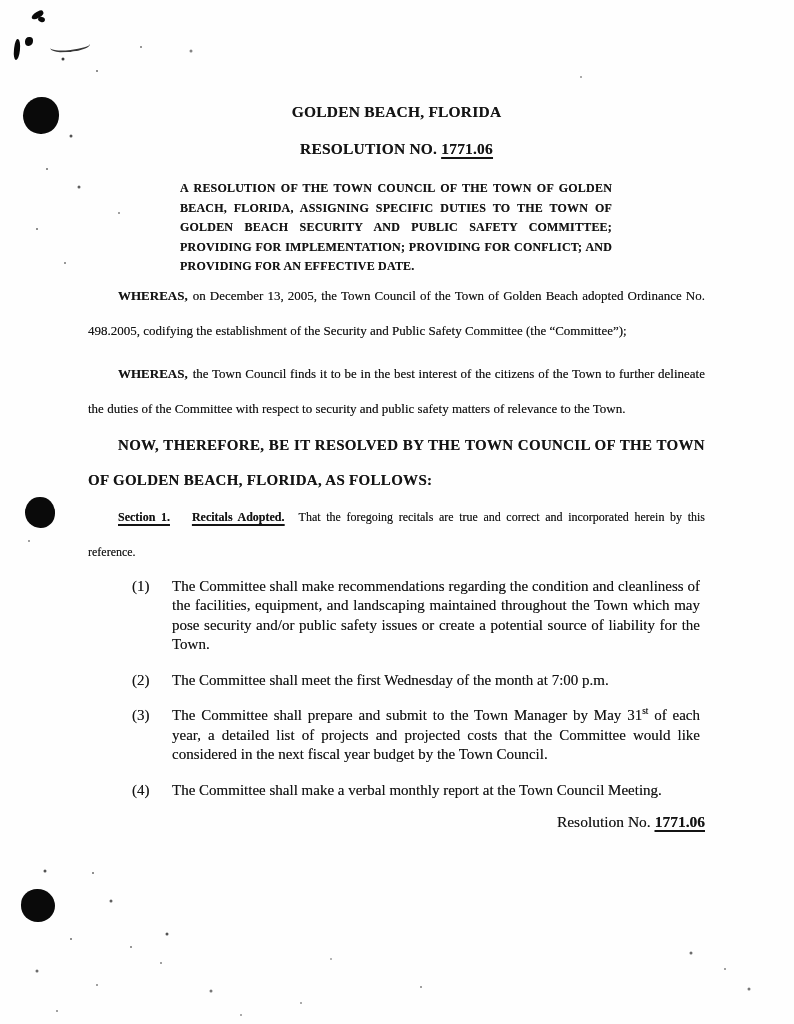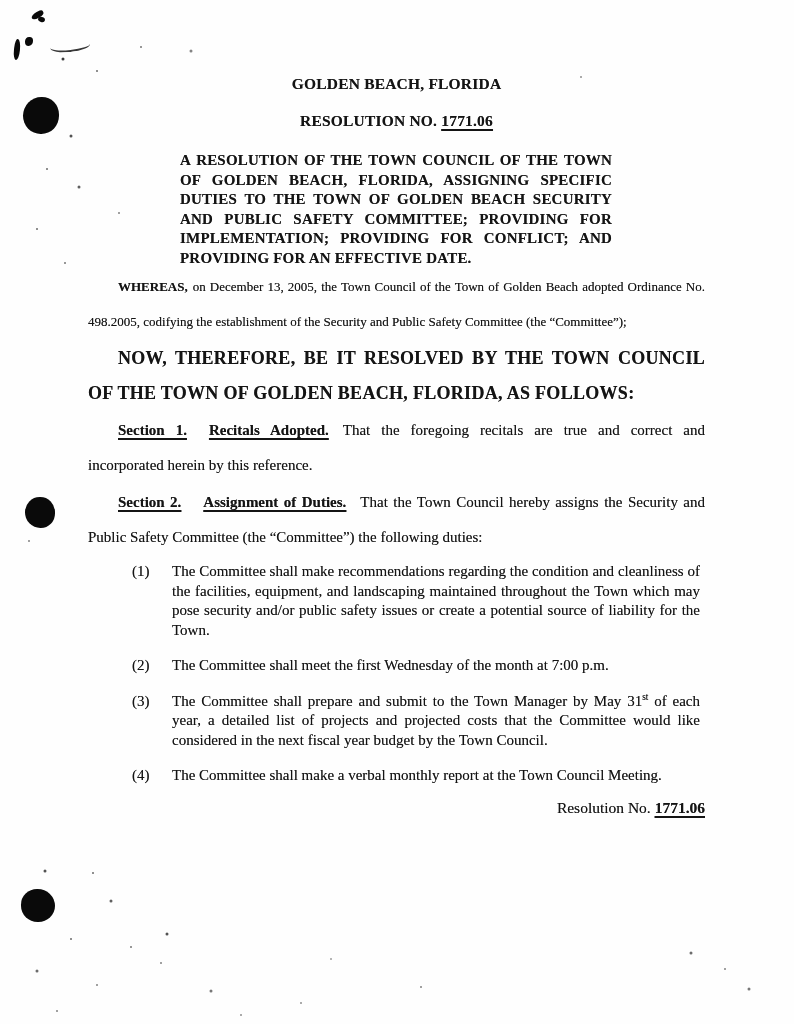--- a/index.html
+++ b/index.html
@@ -10,21 +10,21 @@
     margin: 0 auto;
     background: #fefefe;
     overflow: hidden;
     font-family: "Liberation Serif", "DejaVu Serif", serif;
     color: #141414;
     text-shadow: 0 0 0.4px rgba(20,20,20,0.55);
   }
   .content {
     position: absolute;
     left: 88px;
-    top: 74px;
+    top: 102px;
     width: 617px;
   }
   .h-city {
     text-align: center;
     font-weight: bold;
     font-size: 15.5px;
     line-height: 20px;
     letter-spacing: 0.2px;
     margin: 0 0 17px 0;
   }
@@ -34,46 +34,46 @@
     font-size: 15.5px;
     line-height: 20px;
     letter-spacing: 0.2px;
     margin: 0 0 20px 0;
   }
   .u { text-decoration: underline; text-decoration-thickness: 1.5px; text-underline-offset: 2.5px; }
   .title-block {
     margin: 0 0 0 92px;
     width: 432px;
     font-weight: bold;
-    font-size: 15px;
+    font-size: 12px;
     line-height: 19.5px;
     text-align: justify;
     letter-spacing: 0.2px;
   }
   .para {
     font-size: 13px;
     line-height: 35px;
     text-align: justify;
     text-indent: 30px;
     margin: 0;
   }
   .para.p1 { margin-top: 1px; }
   .para.p2 { margin-top: 8px; }
   .lead { font-weight: bold; margin-right: 5px; }
   .resolved {
-    font-size: 18px;
+    font-size: 15px;
     font-weight: bold;
     line-height: 35px;
     text-align: justify;
     text-indent: 30px;
     letter-spacing: 0.3px;
     margin: 2px 0 0 0;
   }
   .section-para {
-    font-size: 15px;
+    font-size: 12px;
     line-height: 35px;
     text-align: justify;
     text-indent: 30px;
     margin: 2px 0 0 0;
   }
   .sec-num { font-weight: bold; margin-right: 22px; }
   .sec-head { font-weight: bold; margin-right: 14px; }
   .duty {
     display: flex;
     margin: 16px 0 0 44px;
@@ -160,26 +160,26 @@
   <div class="content">
 
     <div class="h-city">GOLDEN BEACH, FLORIDA</div>
 
     <div class="h-res"><span>RESOLUTION NO.</span>&nbsp;<span class="u">1771.06</span></div>
 
     <div class="title-block">A RESOLUTION OF THE TOWN COUNCIL OF THE TOWN OF GOLDEN BEACH, FLORIDA, ASSIGNING SPECIFIC DUTIES TO THE TOWN OF GOLDEN BEACH SECURITY AND PUBLIC SAFETY COMMITTEE; PROVIDING FOR IMPLEMENTATION; PROVIDING FOR CONFLICT; AND PROVIDING FOR AN EFFECTIVE DATE.</div>
 
     <p class="para p1"><span class="lead">WHEREAS,</span><span>on December 13, 2005, the Town Council of the Town of Golden Beach adopted Ordinance No. 498.2005, codifying the establishment of the Security and Public Safety Committee (the “Committee”);</span></p>
 
+    <p class="para p2"><span class="lead">WHEREAS,</span><span>the Town Council finds it to be in the best interest of the citizens of the Town to further delineate the duties of the Committee with respect to security and public safety matters of relevance to the Town.</span></p>
 
     <p class="resolved">NOW, THEREFORE, BE IT RESOLVED BY THE TOWN COUNCIL OF THE TOWN OF GOLDEN BEACH, FLORIDA, AS FOLLOWS:</p>
 
     <p class="section-para"><span class="sec-num u">Section 1.</span><span class="sec-head u">Recitals Adopted.</span><span>That the foregoing recitals are true and correct and incorporated herein by this reference.</span></p>
 
-    <p class="section-para"><span class="sec-num u">Section 2.</span><span class="sec-head u">Assignment of Duties.</span><span>That the Town Council hereby assigns the Security and Public Safety Committee (the “Committee”) the following duties:</span></p>
 
     <div class="duty first">
       <div class="duty-num">(1)</div>
       <div class="duty-text">The Committee shall make recommendations regarding the condition and cleanliness of the facilities, equipment, and landscaping maintained throughout the Town which may pose security and/or public safety issues or create a potential source of liability for the Town.</div>
     </div>
 
     <div class="duty">
       <div class="duty-num">(2)</div>
       <div class="duty-text">The Committee shall meet the first Wednesday of the month at 7:00 p.m.</div>
     </div>

